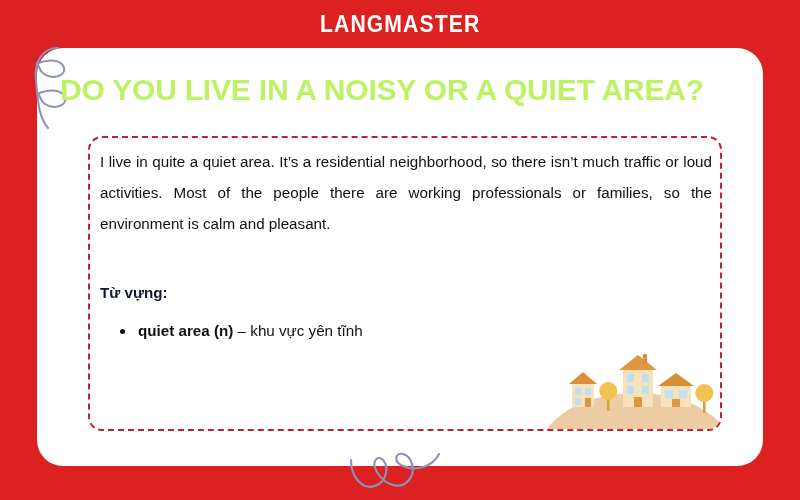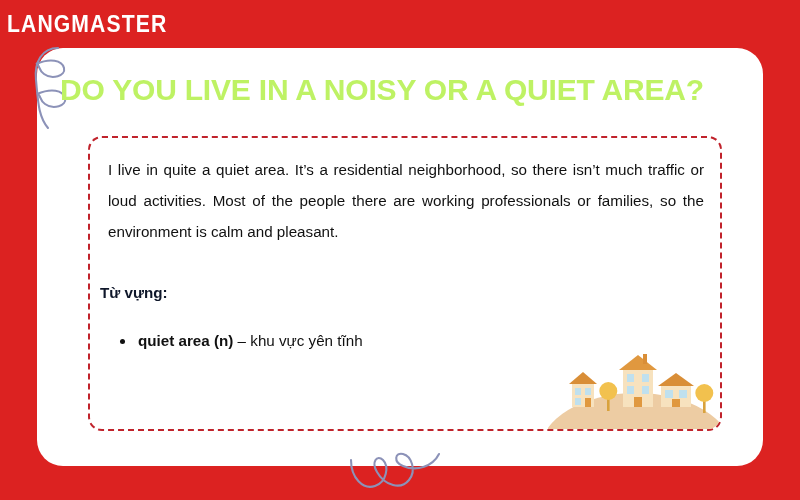--- a/index.html
+++ b/index.html
@@ -15,20 +15,21 @@
     font-family: "Liberation Sans", sans-serif;
     position: relative;
   }
 
   
   .brand {
     position: absolute;
     top: 13px;
     left: 0;
     width: 800px;
+    text-align: center;
     z-index: 6;
   }
   .brand-text {
     display: inline-block;
     color: #FFFFFF;
     font-family: "Liberation Sans", sans-serif;
     font-weight: 700;
     font-size: 23px;
     letter-spacing: 1.2px;
     transform: scaleX(0.92);
@@ -101,21 +102,21 @@
     left: 0;
     top: 0;
     width: 634px;
     padding: 8px 12px 0 10px;
     color: #111111;
     font-size: 15.2px;
     line-height: 31px;
     text-align: justify;
     text-justify: inter-word;
   }
-  .body-text p { margin: 8px; }
+  .body-text p { margin: 0; }
 
   .vocab-heading {
     position: absolute;
     left: 10px;
     top: 144px;
     font-size: 15.2px;
     font-weight: 700;
     color: #0f172a;
     line-height: 22px;
   }
@@ -126,21 +127,20 @@
     top: 176px;
     width: 560px;
     list-style: none;
   }
   .vocab-list li {
     position: relative;
     padding-left: 22px;
     font-size: 15.2px;
     color: #111111;
     line-height: 34px;
-    margin-top: 10px;
   }
   .vocab-list li::before {
     content: "";
     position: absolute;
     left: 4px;
     top: 15px;
     width: 5px;
     height: 5px;
     border-radius: 50%;
     background: #111111;

